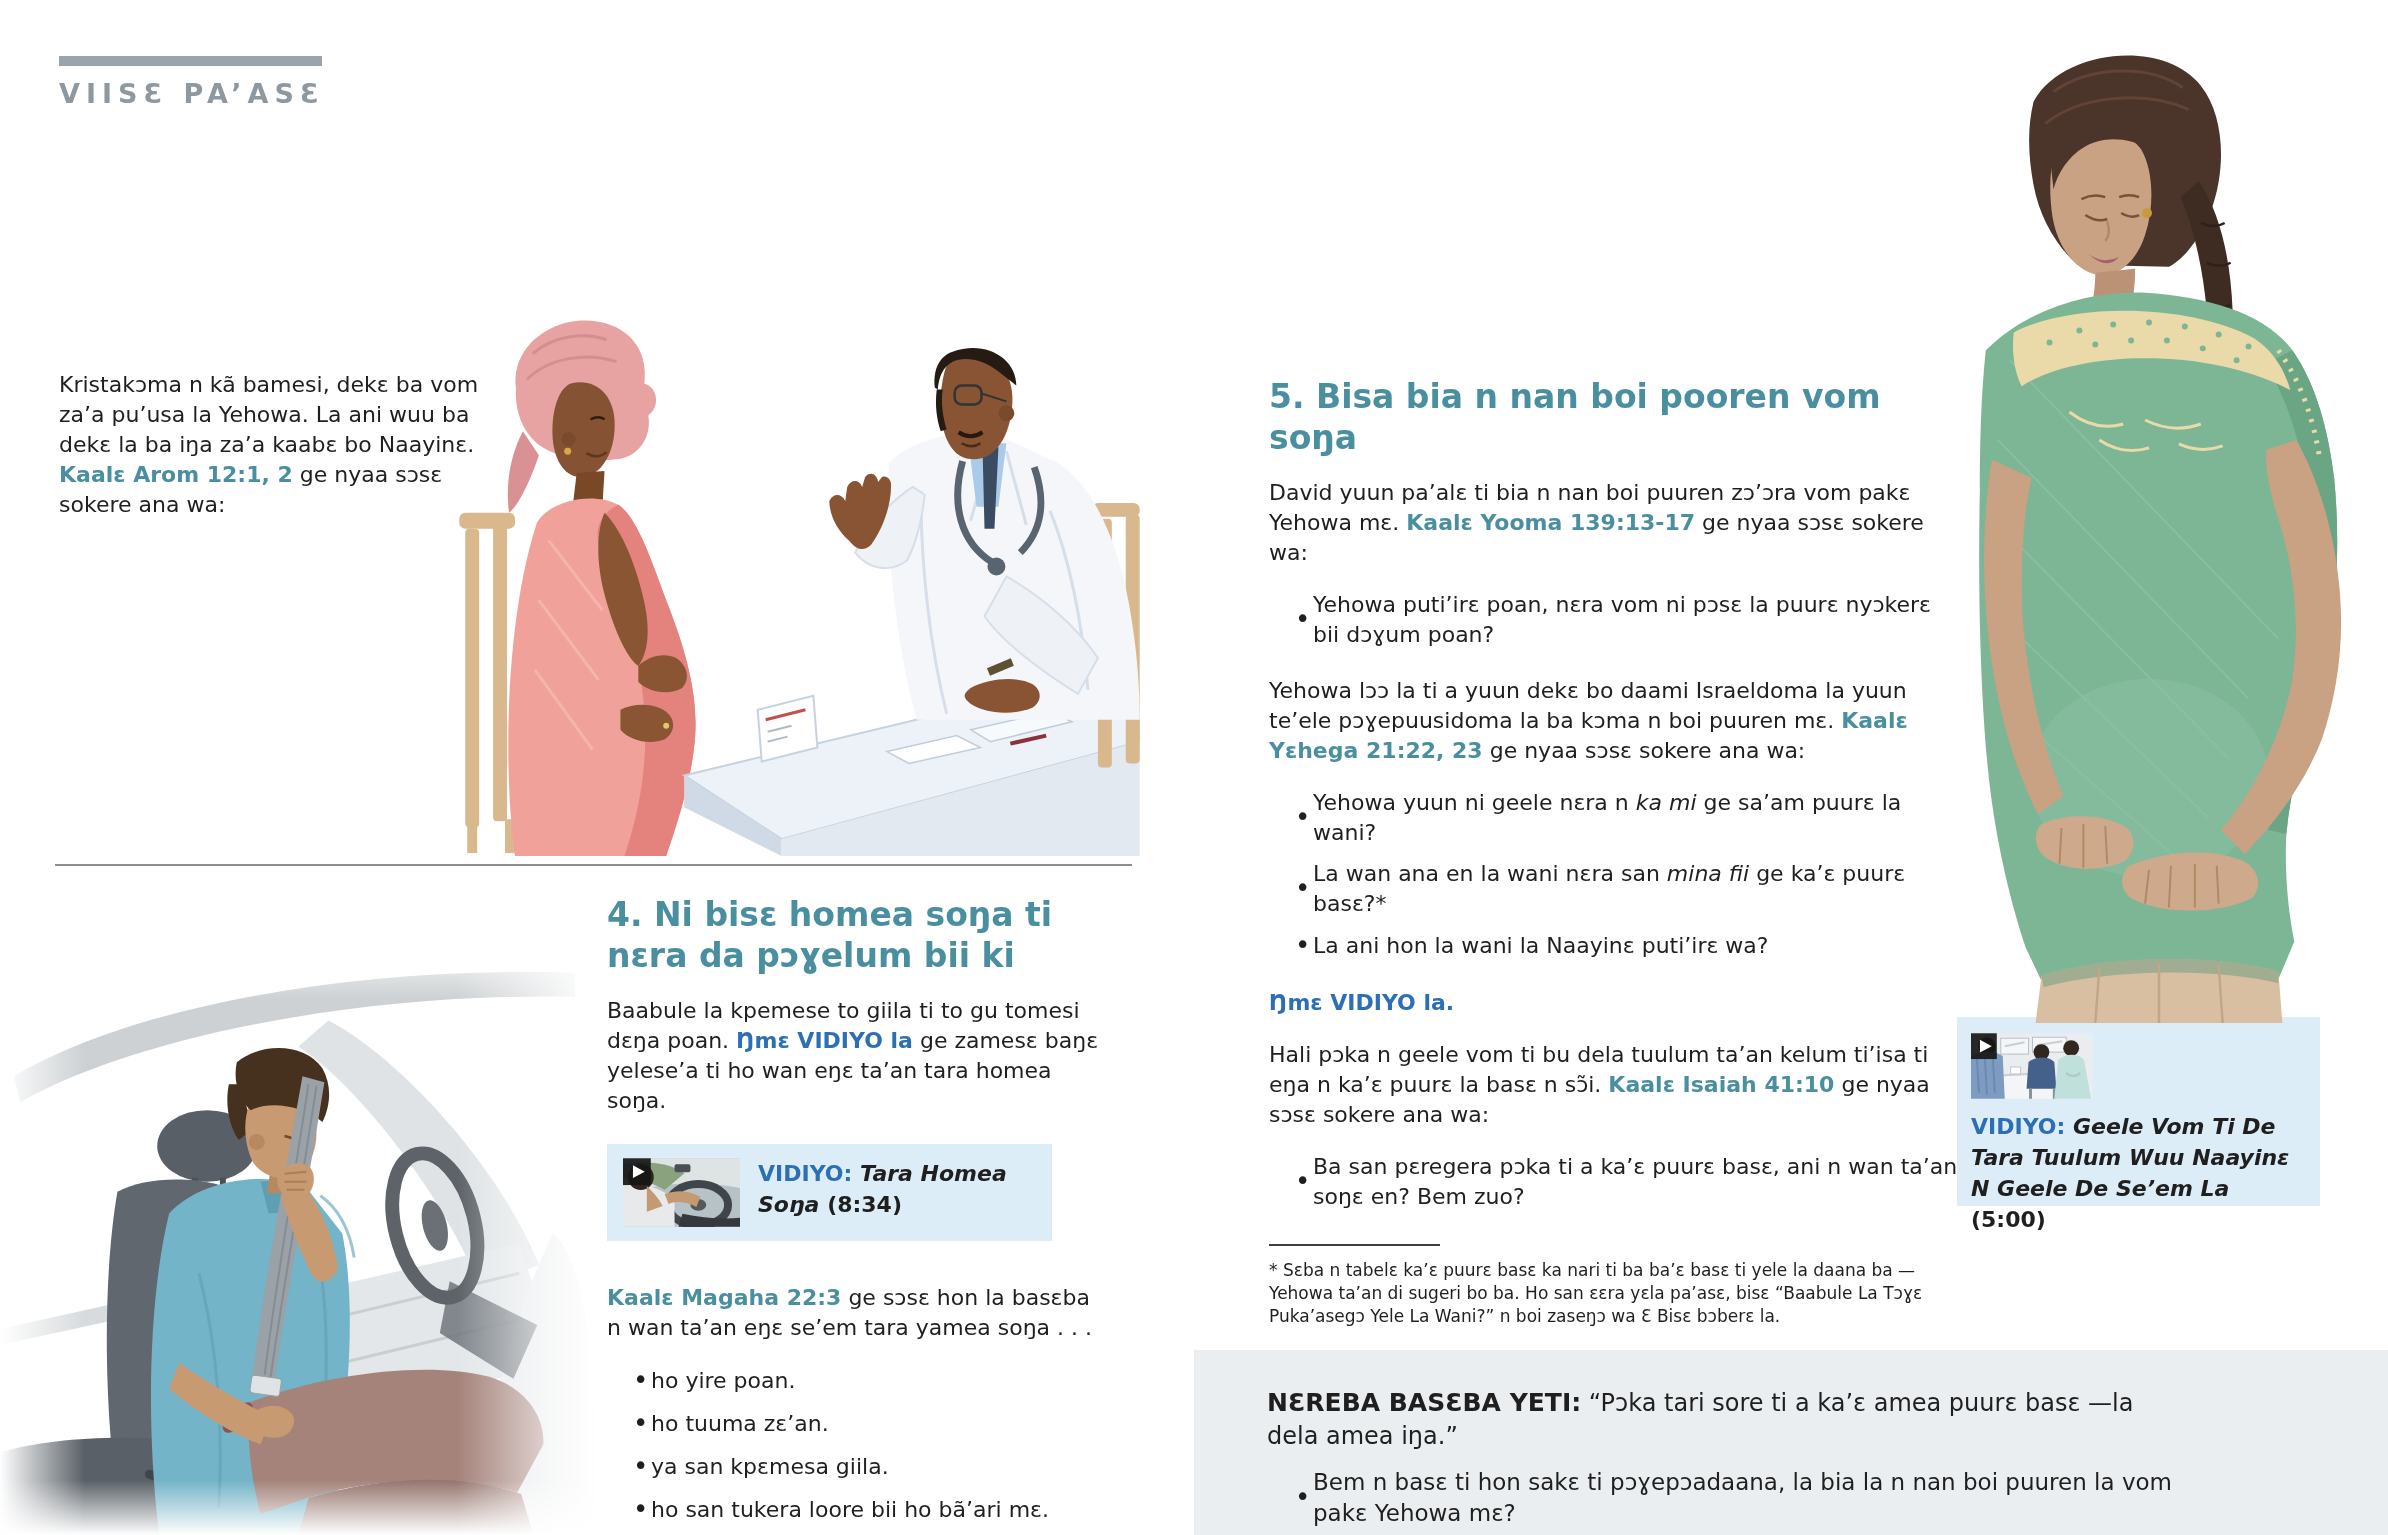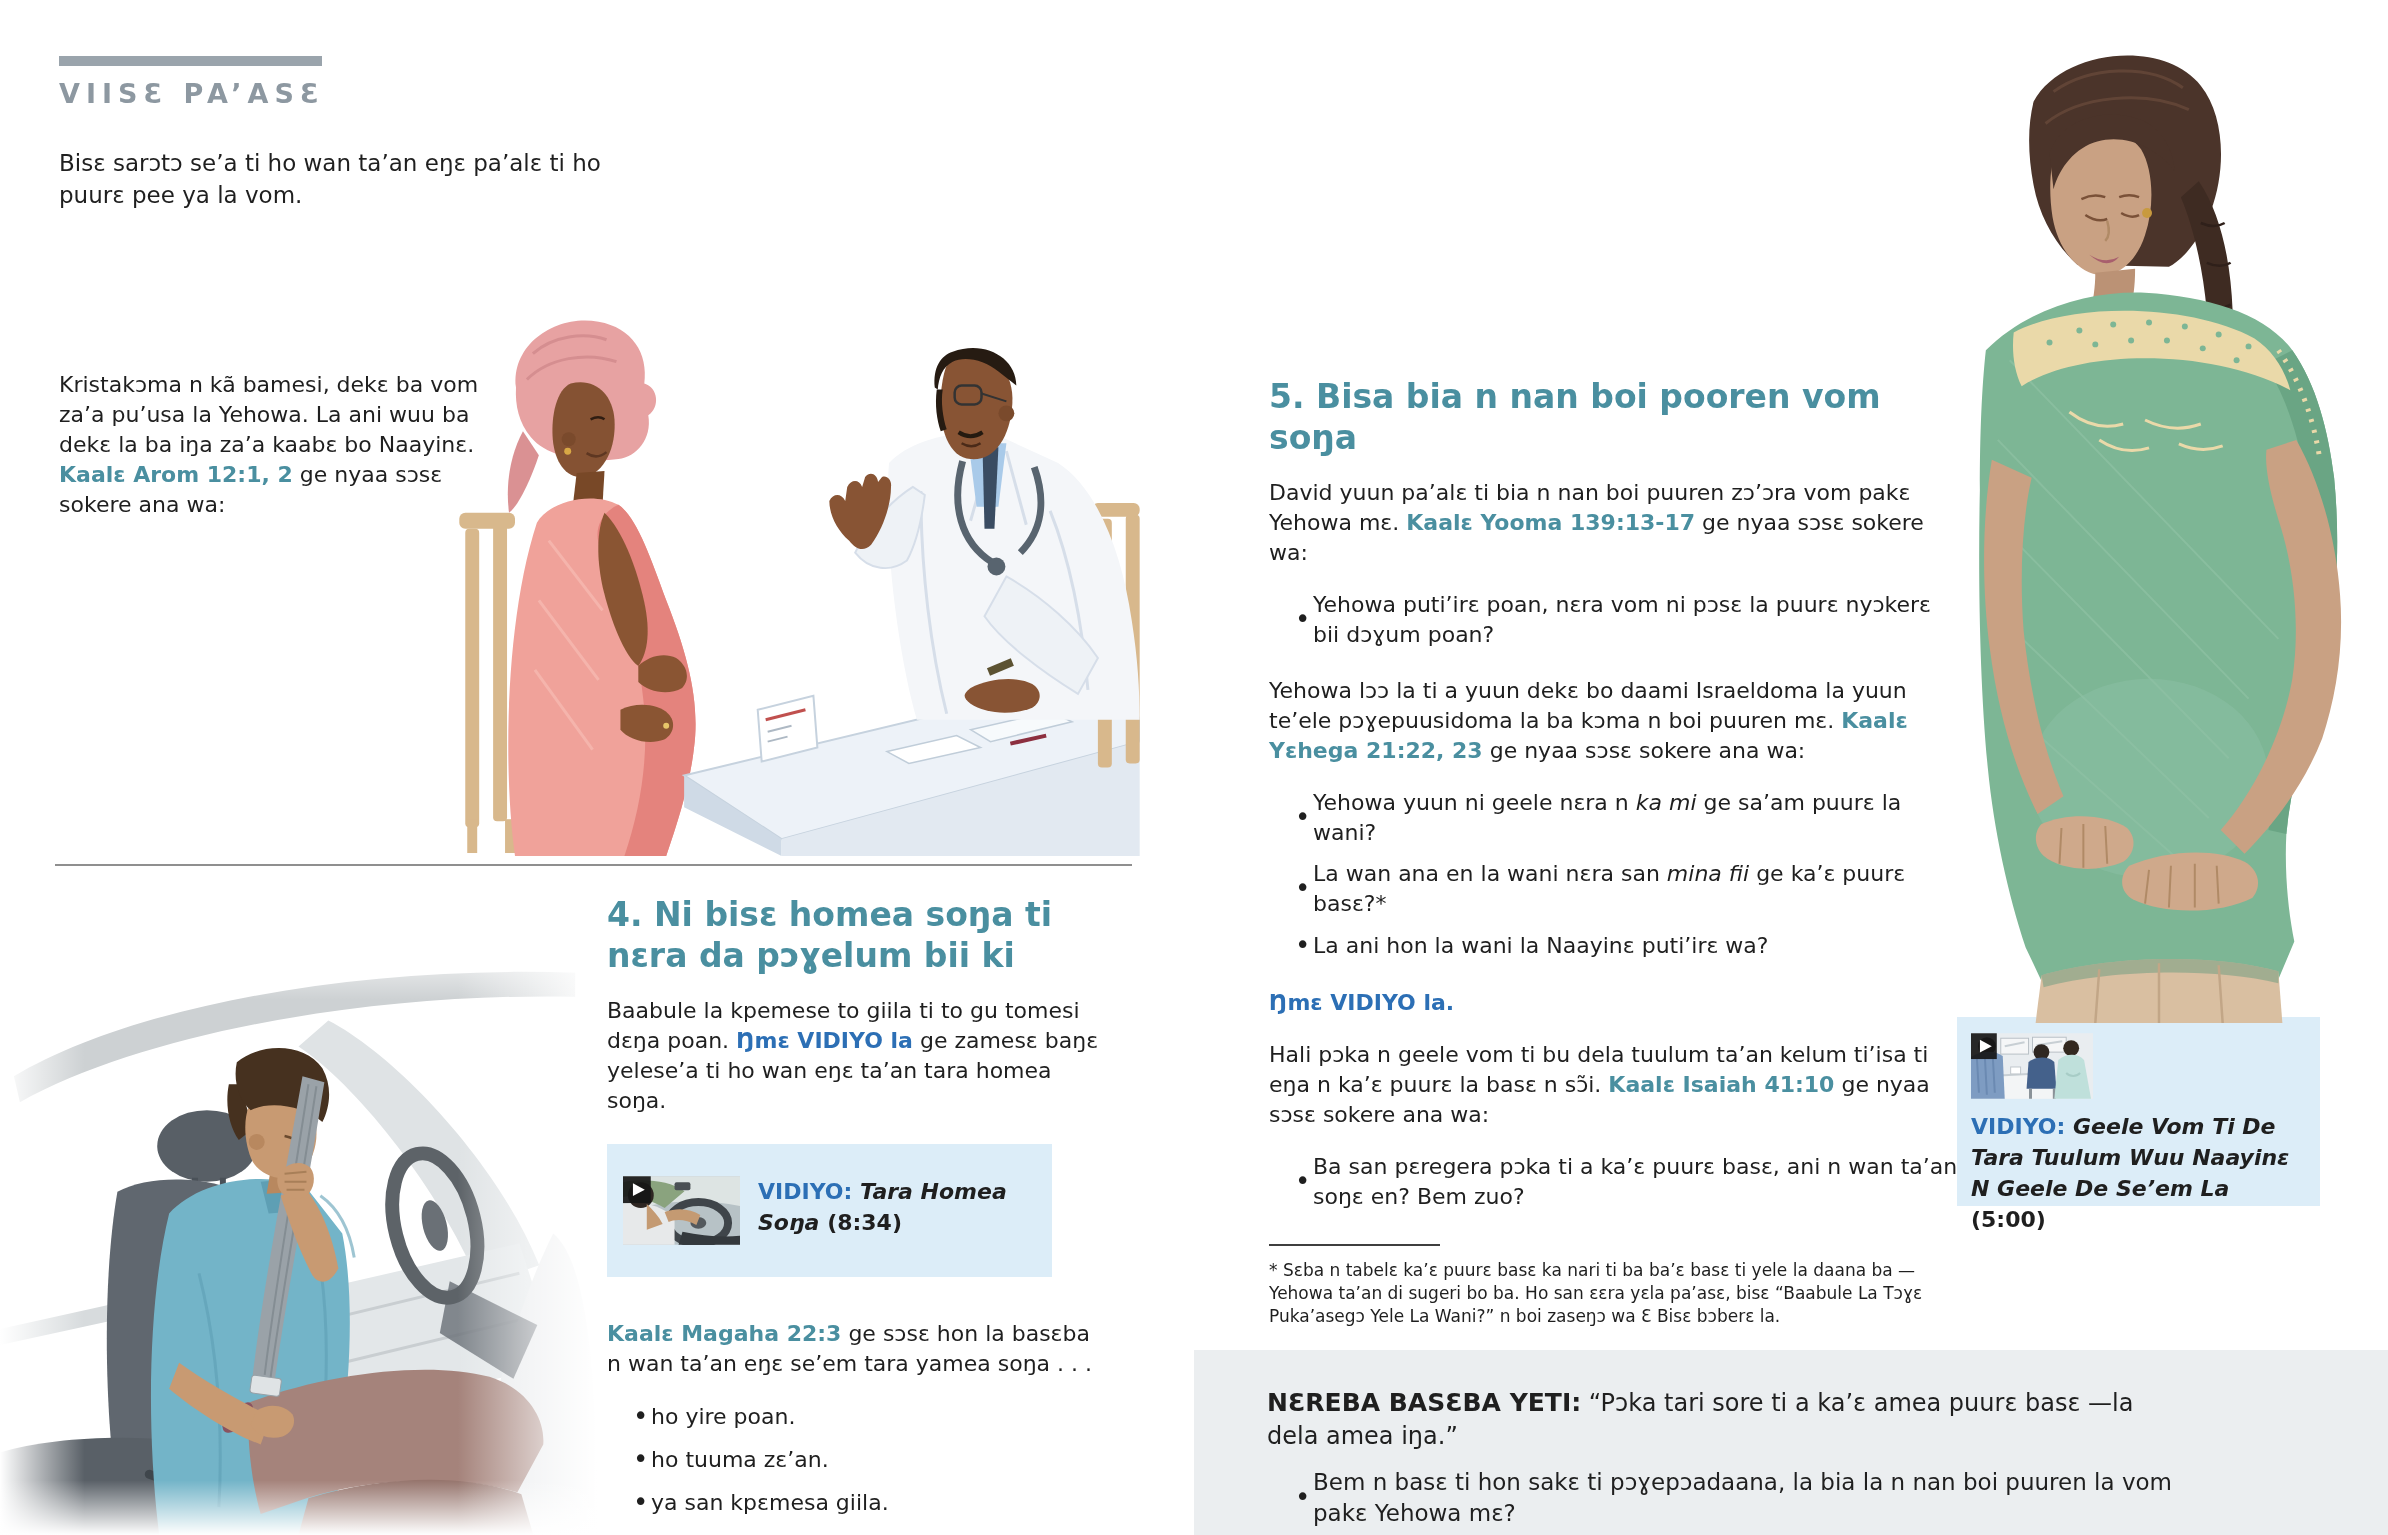--- a/index.html
+++ b/index.html
@@ -24,21 +24,21 @@
   .bullet{display:flex;align-items:center;margin-top:11px;}
   .bullet .dot{flex:none;width:44px;padding-left:26px;box-sizing:border-box;}
   .bullet .dot::before{content:"•";font-size:26px;line-height:30px;}
   .bullet .btext{flex:1;}
   #sec3{left:59px;top:350px;width:433px;}
   #sec4{left:607px;top:894px;width:498px;}
   #sec5{left:1269px;top:376px;width:692px;}
   .divider{left:55px;top:864px;width:1077px;height:2px;background:var(--divider,#8f8f8f);}
   
   .video-card{background:var(--video-box-bg,#dcedf8);cursor:pointer;}
-  .vc-1{display:flex;gap:18px;width:445px;box-sizing:border-box;padding:32px 16px;margin-top:28px;}
+  .vc-1{display:flex;gap:18px;width:445px;box-sizing:border-box;padding:14px 16px;margin-top:28px;}
   .vc-text{font-size:22px;line-height:31px;font-weight:bold;}
   .vc-label{color:var(--link-blue,#2c6fb5);}
   .vc-name{font-style:italic;}
   .thumb{position:relative;flex:none;}
   .after-card{margin-top:42px;}
   #card2{left:1957px;top:1017px;width:363px;height:189px;box-sizing:border-box;padding:16px 14px;z-index:1;}
   #card2 .vc-text{margin-top:12px;}
   .cue{margin-top:26px;font-size:22px;line-height:30px;}
   
   .footnote-rule{width:171px;height:2px;background:var(--footnote-rule,#3f3f3f);margin-top:32px;}
@@ -55,21 +55,20 @@
   #illo3{left:1950px;top:22px;width:412px;height:1001px;z-index:2;}
   svg{display:block;}
 </style>
 </head>
 <body>
 
 <div class="page">
 
   <div class="abs eyebrow-bar"></div>
   <div class="abs eyebrow-label">VIISƐ PA’ASƐ</div>
-  <div class="abs intro">Bisɛ sarɔtɔ se’a ti ho wan ta’an eŋɛ pa’alɛ ti ho puurɛ pee ya la vom.</div>
 
   <div class="abs sec" id="sec3">
     <p class="para"><span>Kristakɔma n kã bamesi, dekɛ ba vom za’a pu’usa la Yehowa. La ani wuu ba dekɛ la ba iŋa za’a kaabɛ bo Naayinɛ. </span><span class="seg-ref">Kaalɛ Arom 12:1, 2</span><span> ge nyaa sɔsɛ sokere ana wa:</span></p>
   </div>
 
   <div class="abs" id="illo1">
     <svg viewBox="0 0 690 567" width="687" height="564">
 
       <g fill="#d8b88c">
         <rect x="12" y="238" width="14" height="300" rx="4"></rect>

